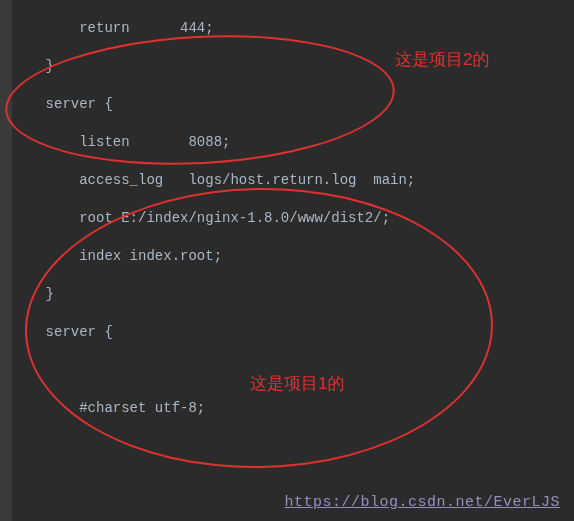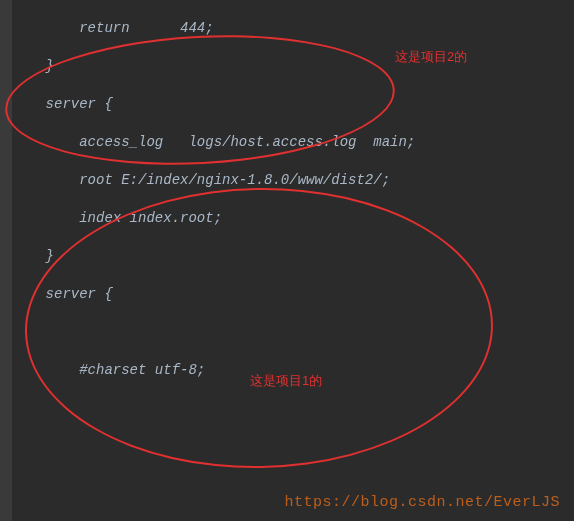--- a/index.html
+++ b/index.html
@@ -25,63 +25,64 @@
       left: 12px;
       top: 0;
       padding: 0;
       color: #a9b7c6;
       white-space: pre;
       line-height: 19px;
     }
     .code-line {
       height: 19px;
       display: block;
-      font-style: italic;
     }
     .annotation1 {
       position: absolute;
       border: 2px solid #e03030;
       border-radius: 50%;
       pointer-events: none;
       transform: rotate(-3deg);
     }
     .annotation2 {
       position: absolute;
       border: 2px solid #e03030;
       border-radius: 50%;
       pointer-events: none;
       transform: rotate(-1deg);
     }
     .label {
       position: absolute;
       color: #e03030;
       font-family: 'Microsoft YaHei', sans-serif;
-      font-size: 13px;
+      font-size: 17px;
     }
     .watermark {
       position: absolute;
       bottom: 10px;
       right: 14px;
-      color: #f97316;
+      color: #c4b5fd;
       font-family: 'Courier New', monospace;
       font-size: 15px;
       opacity: 0.7;
       letter-spacing: 0.5px;
+      text-decoration: underline;
     }
   </style>
 </head>
 <body>
 
 <div class="gutter"></div>
 
 <div class="code-area">
 <span class="code-line">        return      444;</span>
 <span class="code-line">    }</span>
 <span class="code-line">    server {</span>
-<span class="code-line">        access_log   logs/host.access.log  main;</span>
+<span class="code-line">        listen       8088;</span>
+<span class="code-line">        access_log   logs/host.return.log  main;</span>
 <span class="code-line">        root E:/index/nginx-1.8.0/www/dist2/;</span>
 <span class="code-line">        index index.root;</span>
 <span class="code-line">    }</span>
 <span class="code-line">    server {</span>
 <span class="code-line"></span>
 <span class="code-line">        #charset utf-8;</span>
 
 
 
 

